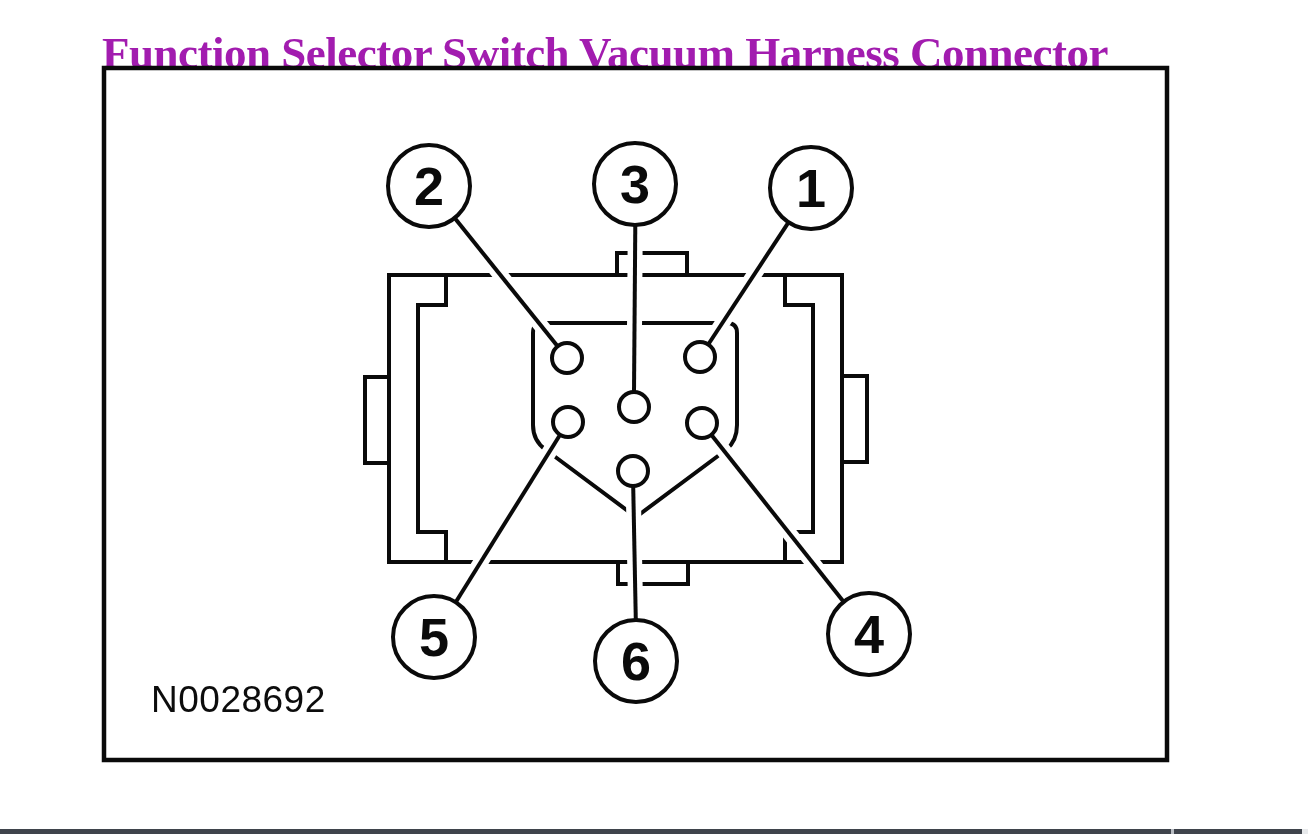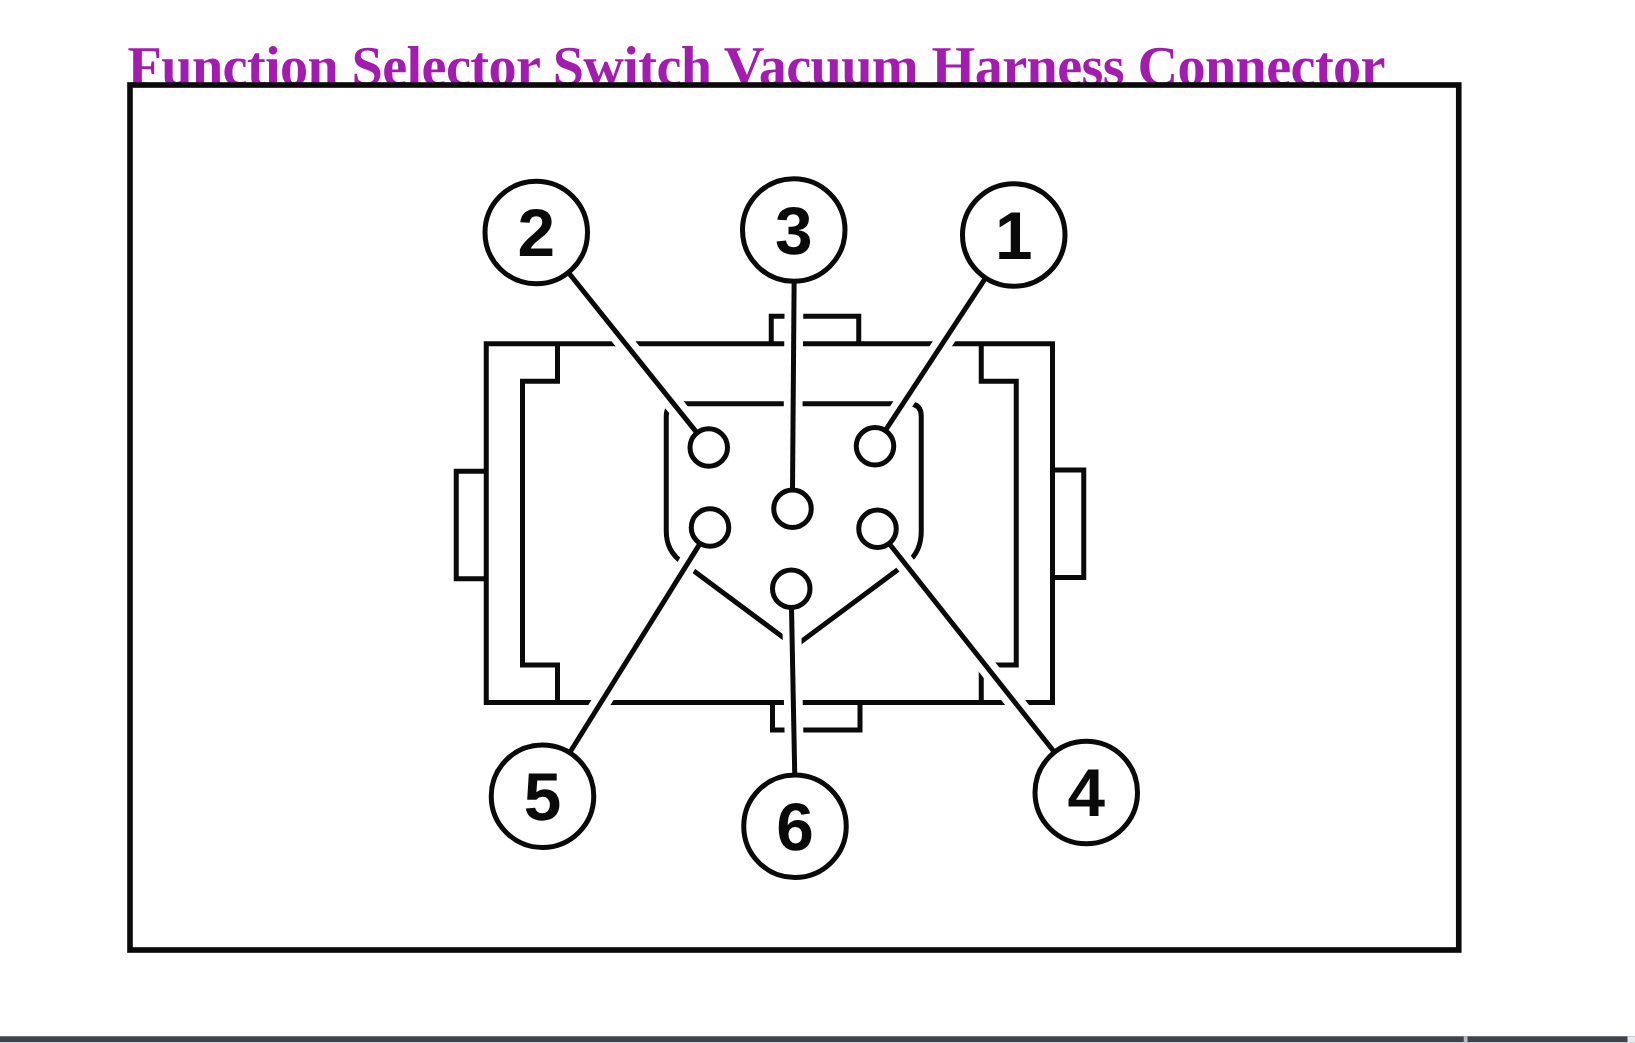--- a/index.html
+++ b/index.html
@@ -138,19 +138,20 @@
         <circle class="callout-circle" cx="434" cy="637" r="41"></circle>
         <text class="callout-digit" x="434" y="656">5</text>
       </g>
       <g>
         <circle class="callout-circle" cx="636" cy="661" r="41"></circle>
         <text class="callout-digit" x="636" y="680">6</text>
       </g>
     </g>
   </svg>
 
+  <div class="part-number">N0028692</div>
 
   <div class="bottom-bar">
     <div class="bar-notch"></div>
     <div class="bar-corner"></div>
   </div>
 
 </div>
 
 </body></html>

